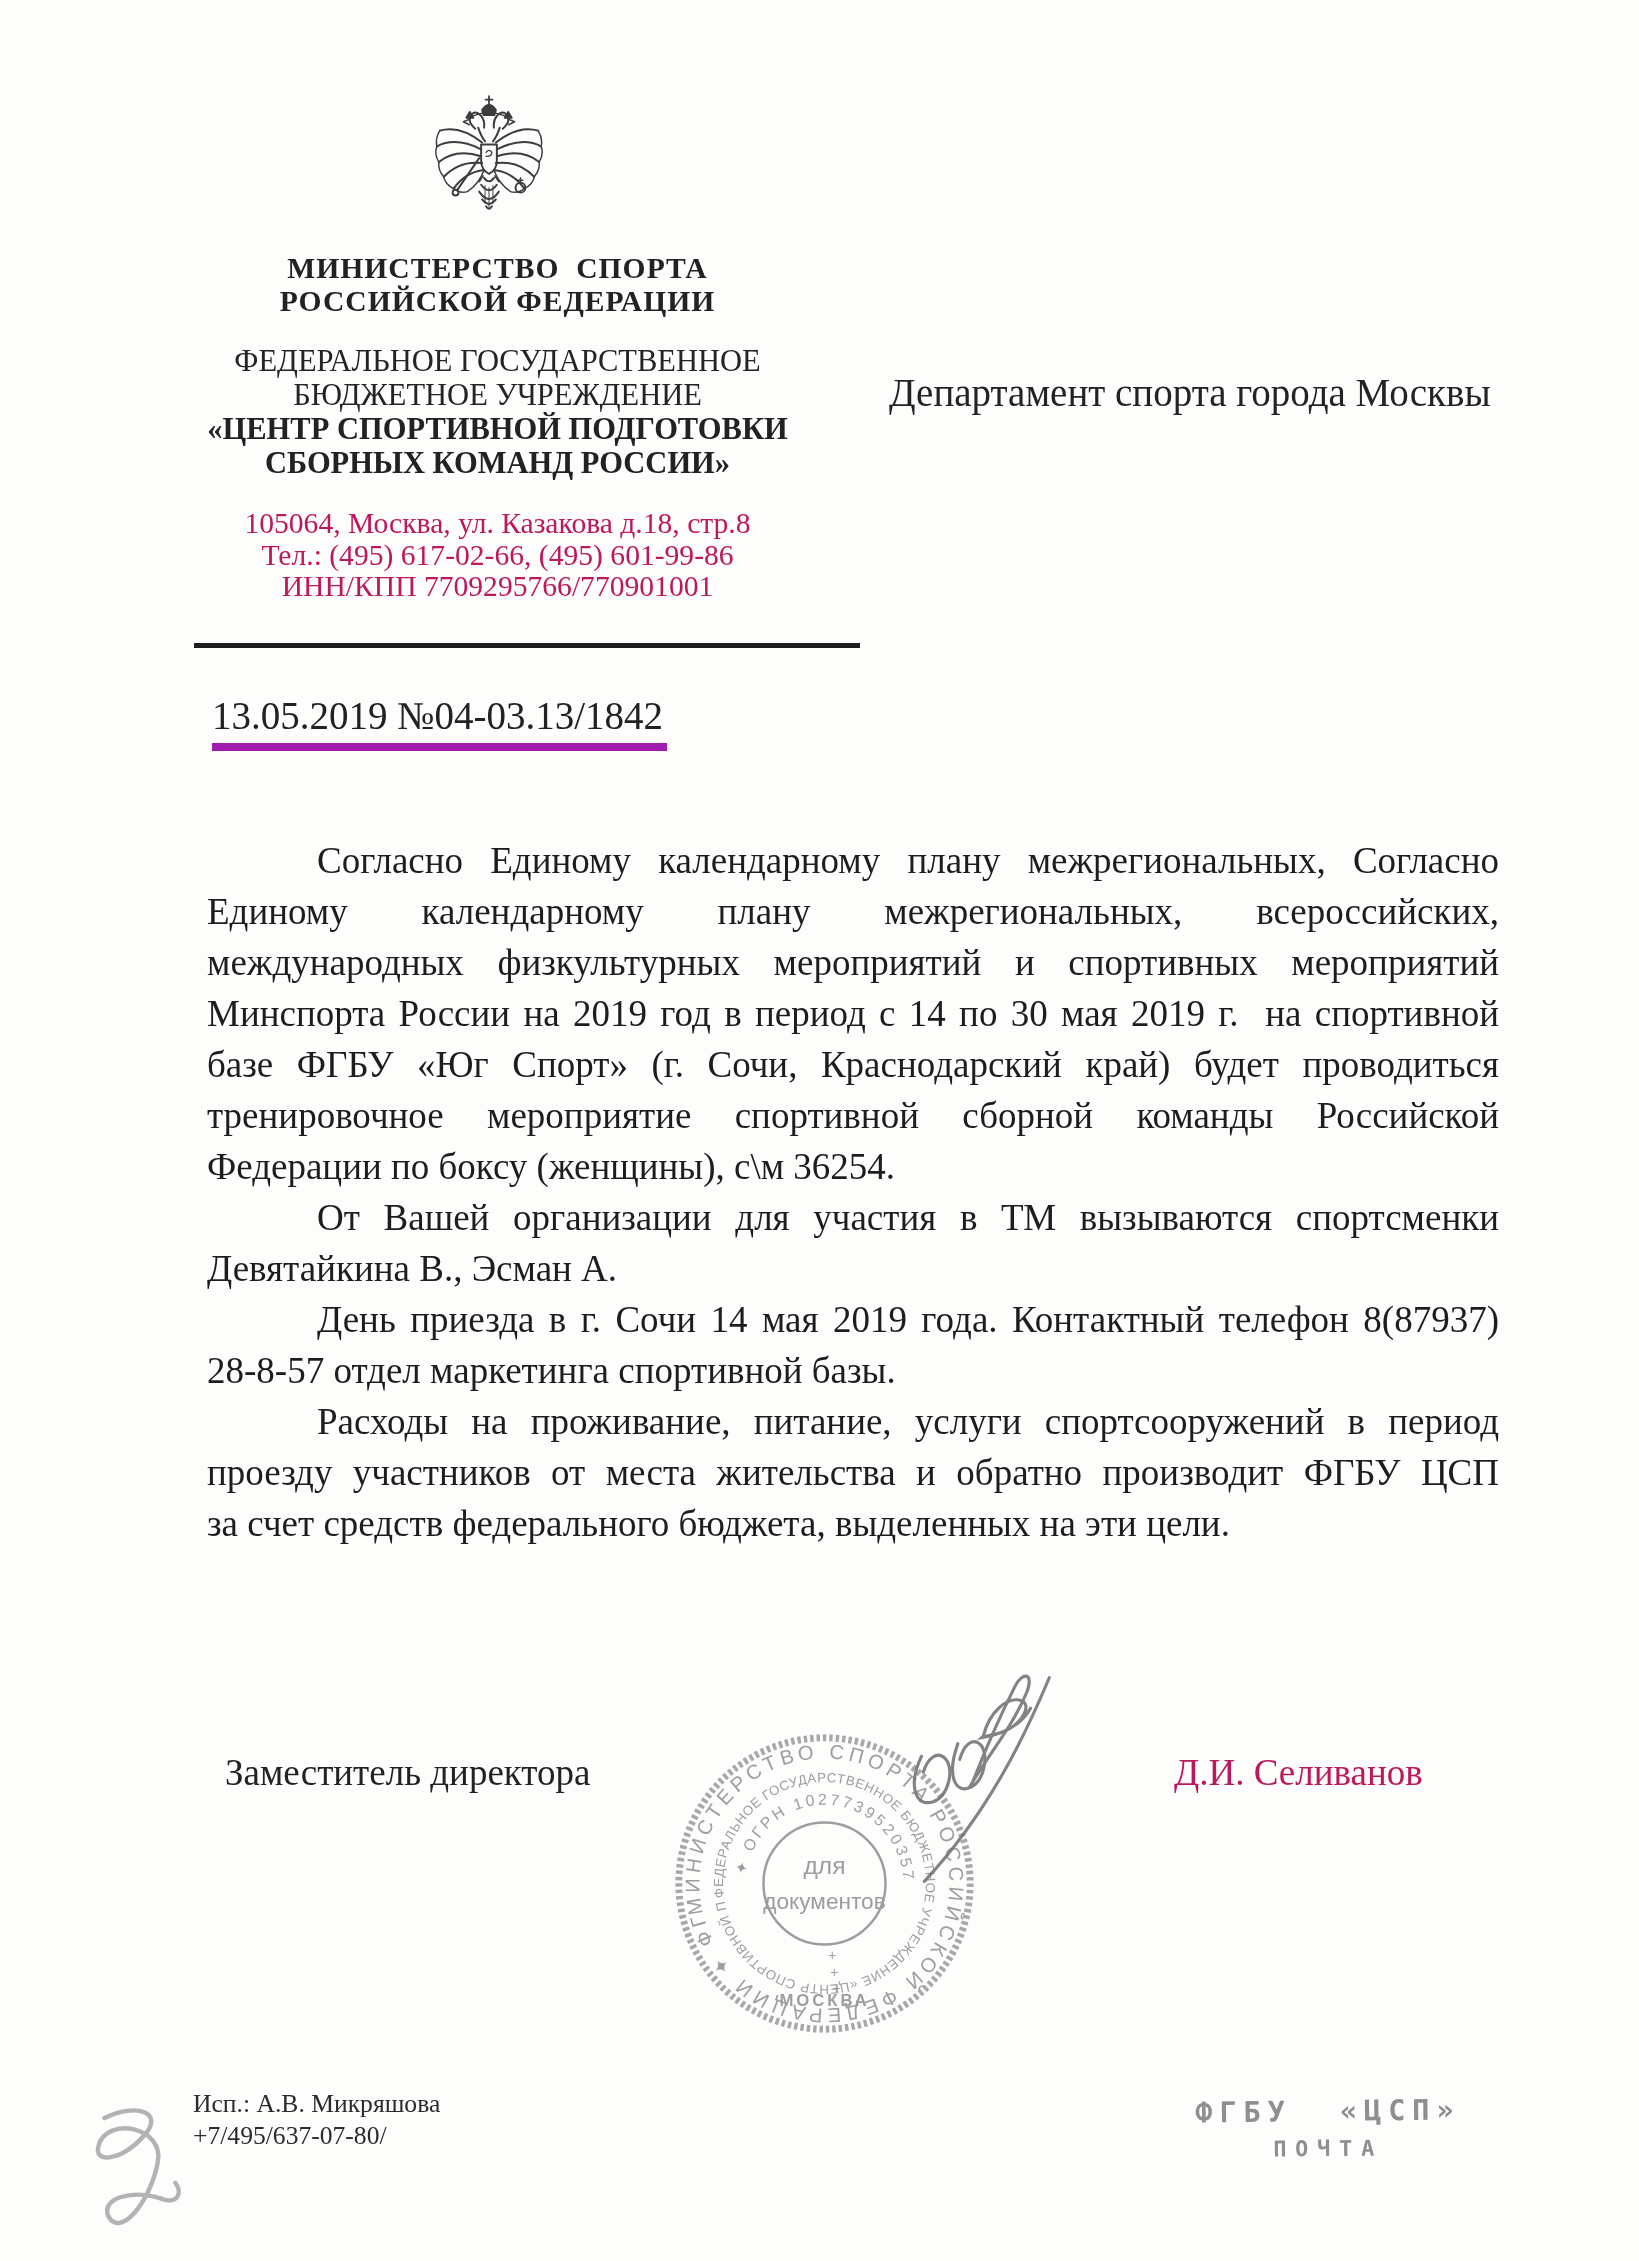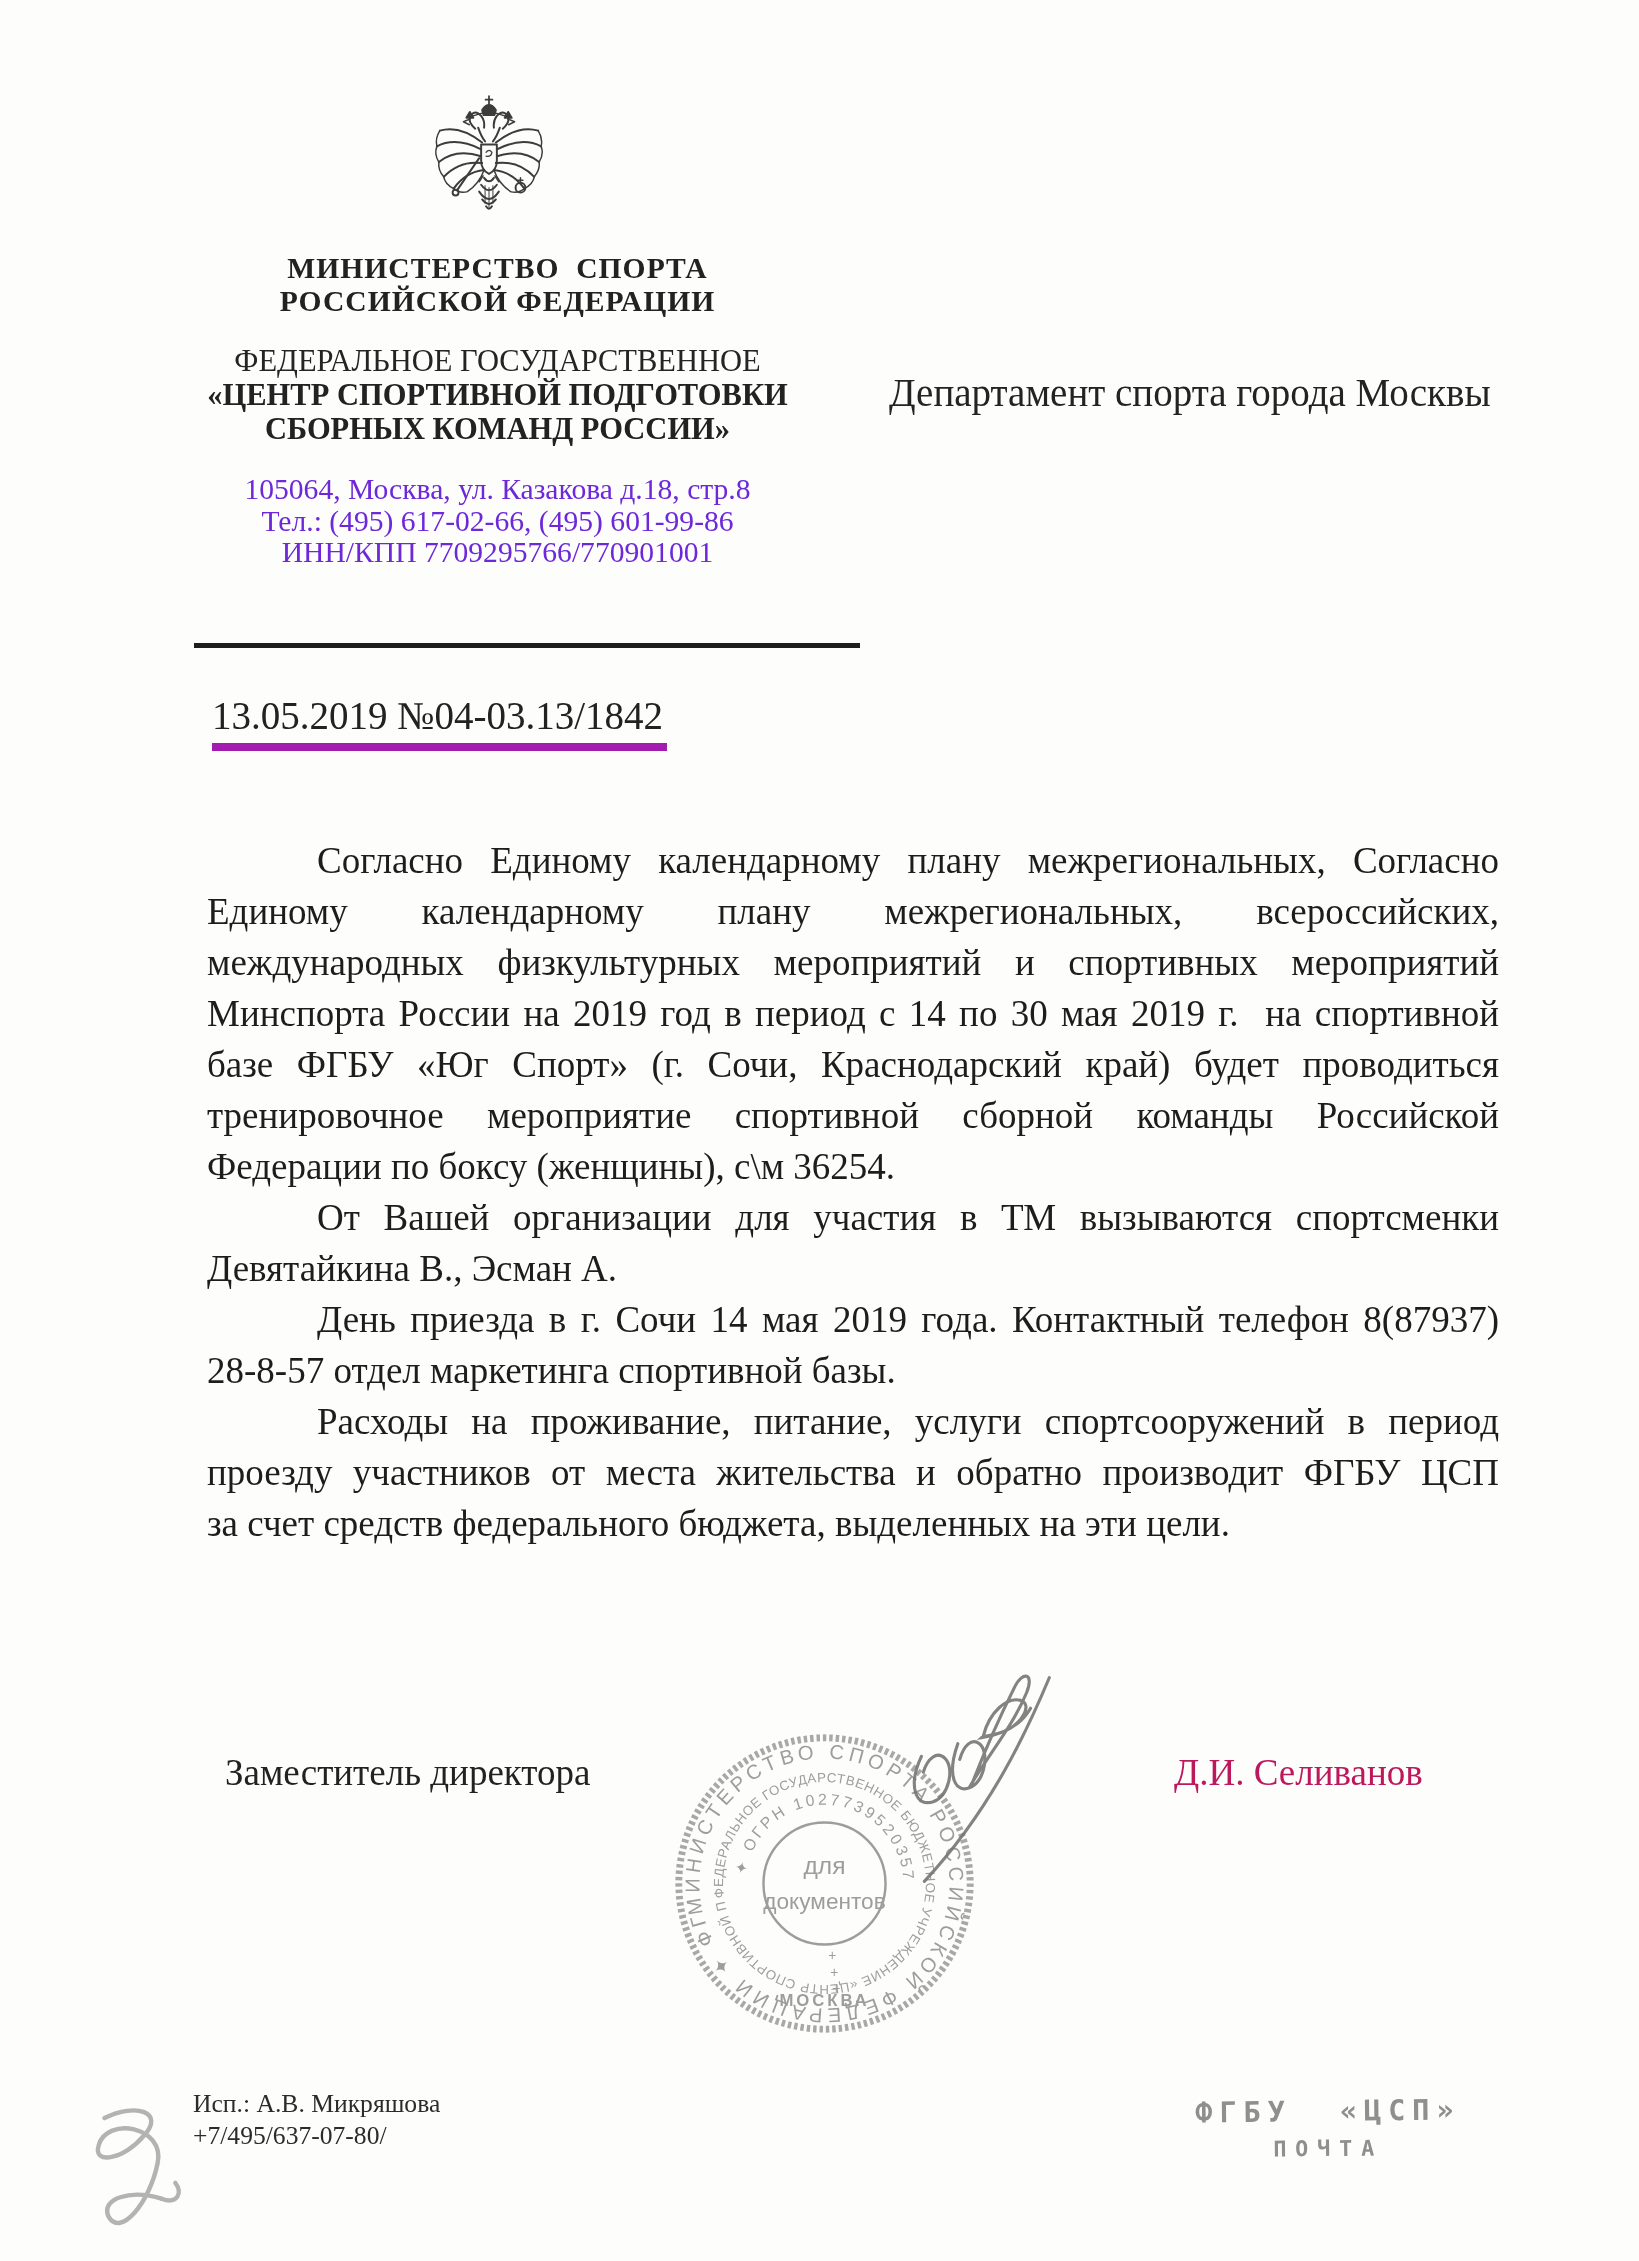--- a/index.html
+++ b/index.html
@@ -10,21 +10,21 @@
     color:#1c1c1c;
     text-decoration:underline;
   }
   
   .emblem { position:absolute; left:430px; top:91px; width:118px; height:154px; }
   .lh { position:absolute; left:185px; top:252px; width:625px; text-align:center; }
   .lh .m { font-size:29.6px; font-weight:bold; line-height:33px; letter-spacing:1px; color:#222; }
   .lh .o { font-size:30.5px; line-height:34px; color:#242424; }
   .lh .ob { font-size:30.5px; line-height:34px; font-weight:bold; color:#222; }
   .gap28 { height:25.6px; } .gap30 { height:28.6px; }
-  .lh .a { font-size:29.6px; line-height:31.5px; color:#6d28d9; }
+  .lh .a { font-size:29.6px; line-height:31.5px; color:#be185d; }
   .rule { position:absolute; left:194px; top:643px; width:666px; height:4.9px; background:#1e1e1e; }
   .recipient { position:absolute; left:889px; top:370px; font-size:39px; color:#232323; }
   .ref { position:absolute; left:212px; top:693px; font-size:39px; color:#222; }
   .ref span { display:inline-block; border-bottom:8px solid #a21caf; padding:0 3.9px 4.9px 0; }
   
   .body { position:absolute; left:207px; top:835px; width:1292px; font-size:37px; line-height:51px; color:#1d1d1d; }
   .bl { text-align:justify; text-align-last:justify; }
   .bl.first { text-indent:110px; }
   .bl.last { text-align-last:left; }
   
@@ -73,20 +73,21 @@
       <path d="M55,86 q5,7 10,0 M52,93 q8,11 16,0 M50,100 q10,15 20,0 M53,108 q7,9 14,0 M57,115 q3,5 6,0"></path>
       <path d="M56,94 v18 M60,96 v20 M64,94 v18" stroke-width="1"></path>
     </g>
   </svg>
 
   <div class="lh">
     <div class="m">МИНИСТЕРСТВО&nbsp; СПОРТА</div>
     <div class="m">РОССИЙСКОЙ ФЕДЕРАЦИИ</div>
     <div class="gap28"></div>
     <div class="o">ФЕДЕРАЛЬНОЕ ГОСУДАРСТВЕННОЕ</div>
+    <div class="o">БЮДЖЕТНОЕ УЧРЕЖДЕНИЕ</div>
     <div class="ob">«ЦЕНТР СПОРТИВНОЙ ПОДГОТОВКИ</div>
     <div class="ob">СБОРНЫХ КОМАНД РОССИИ»</div>
     <div class="gap30"></div>
     <div class="a">105064, Москва, ул. Казакова д.18, стр.8</div>
     <div class="a">Тел.: (495) 617-02-66, (495) 601-99-86</div>
     <div class="a">ИНН/КПП 7709295766/770901001</div>
   </div>
 
   <div class="rule"></div>
 

